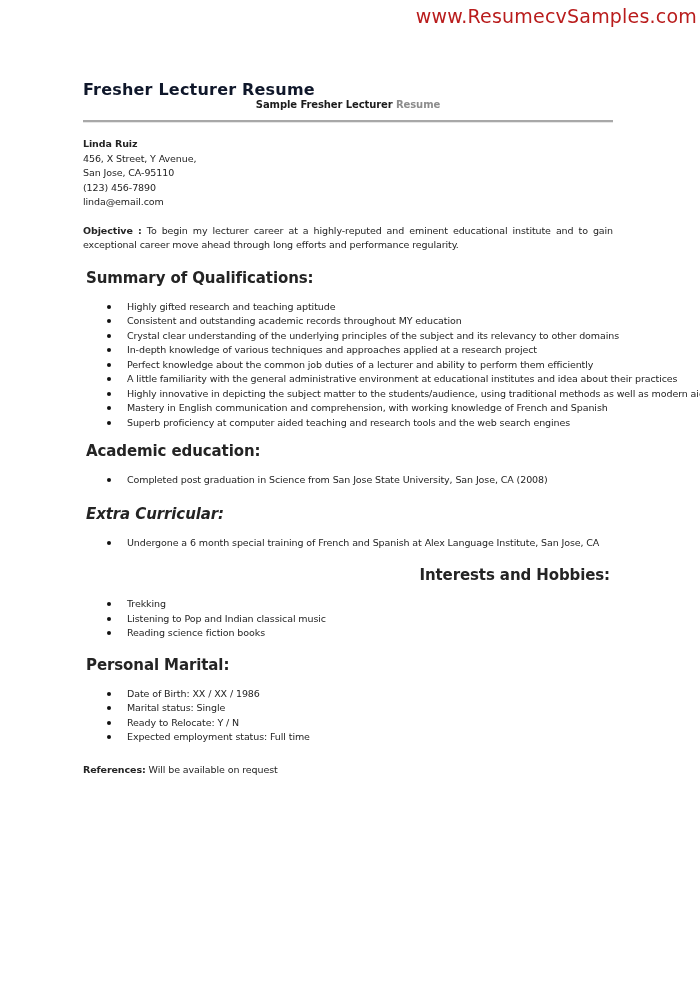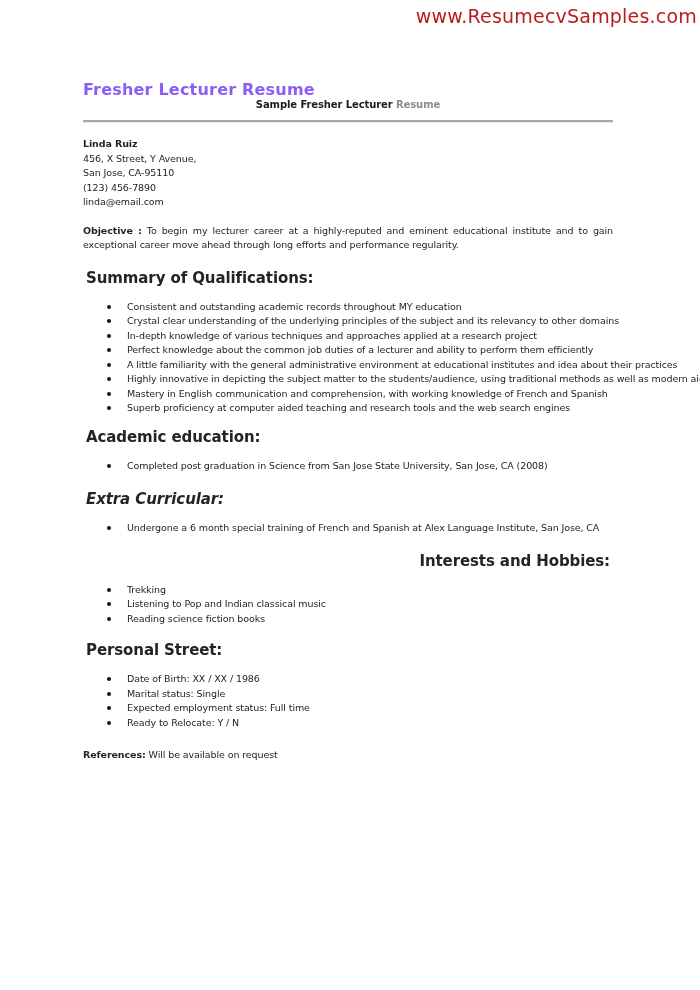--- a/index.html
+++ b/index.html
@@ -30,21 +30,21 @@
     width: 530px;
     color: #242424;
     font-size: 9.5px;
     letter-spacing: -0.1px;
   }
   h1.page-title {
     margin: 80px 0 0 0;
     font-size: 16px;
     line-height: 19px;
     letter-spacing: 0.2px;
-    color: #8b5cf6;
+    color: #0f172a;
     font-weight: bold;
   }
   .subtitle {
     text-align: center;
     font-size: 10px;
     line-height: 12px;
     font-weight: bold;
     color: #1c1c1c;
   }
   .subtitle .light { color: #8c8c8c; }
@@ -125,20 +125,21 @@
       <div>456, X Street, Y Avenue,</div>
       <div>San Jose, CA-95110</div>
       <div>(123) 456-7890</div>
       <div>linda@email.com</div>
     </div>
 
     <p class="objective"><span class="b">Objective :</span> <span>To begin my lecturer career at a highly-reputed and eminent educational institute and to gain exceptional career move ahead through long efforts and performance regularity.</span></p>
 
     <h2 class="section-heading mt-a">Summary of Qualifications:</h2>
     <ul class="bullet-list">
+      <li>Highly gifted research and teaching aptitude</li>
       <li>Consistent and outstanding academic records throughout MY education</li>
       <li>Crystal clear understanding of the underlying principles of the subject and its relevancy to other domains</li>
       <li>In-depth knowledge of various techniques and approaches applied at a research project</li>
       <li>Perfect knowledge about the common job duties of a lecturer and ability to perform them efficiently</li>
       <li>A little familiarity with the general administrative environment at educational institutes and idea about their practices</li>
       <li>Highly innovative in depicting the subject matter to the students/audience, using traditional methods as well as modern aids</li>
       <li>Mastery in English communication and comprehension, with working knowledge of French and Spanish</li>
       <li>Superb proficiency at computer aided teaching and research tools and the web search engines</li>
     </ul>
 
@@ -152,24 +153,24 @@
       <li>Undergone a 6 month special training of French and Spanish at Alex Language Institute, San Jose, CA</li>
     </ul>
 
     <h2 class="section-heading mt-d">Interests and Hobbies:</h2>
     <ul class="bullet-list">
       <li>Trekking</li>
       <li>Listening to Pop and Indian classical music</li>
       <li>Reading science fiction books</li>
     </ul>
 
-    <h2 class="section-heading mt-e">Personal Street:</h2>
+    <h2 class="section-heading mt-e">Personal Marital:</h2>
     <ul class="bullet-list">
       <li>Date of Birth: XX / XX / 1986</li>
       <li>Marital status: Single</li>
+      <li>Ready to Relocate: Y / N</li>
       <li>Expected employment status: Full time</li>
-      <li>Ready to Relocate: Y / N</li>
     </ul>
 
     <p class="references"><span class="b">References:</span> <span>Will be available on request</span></p>
 
   </div>
 </div>
 
 </body></html>

